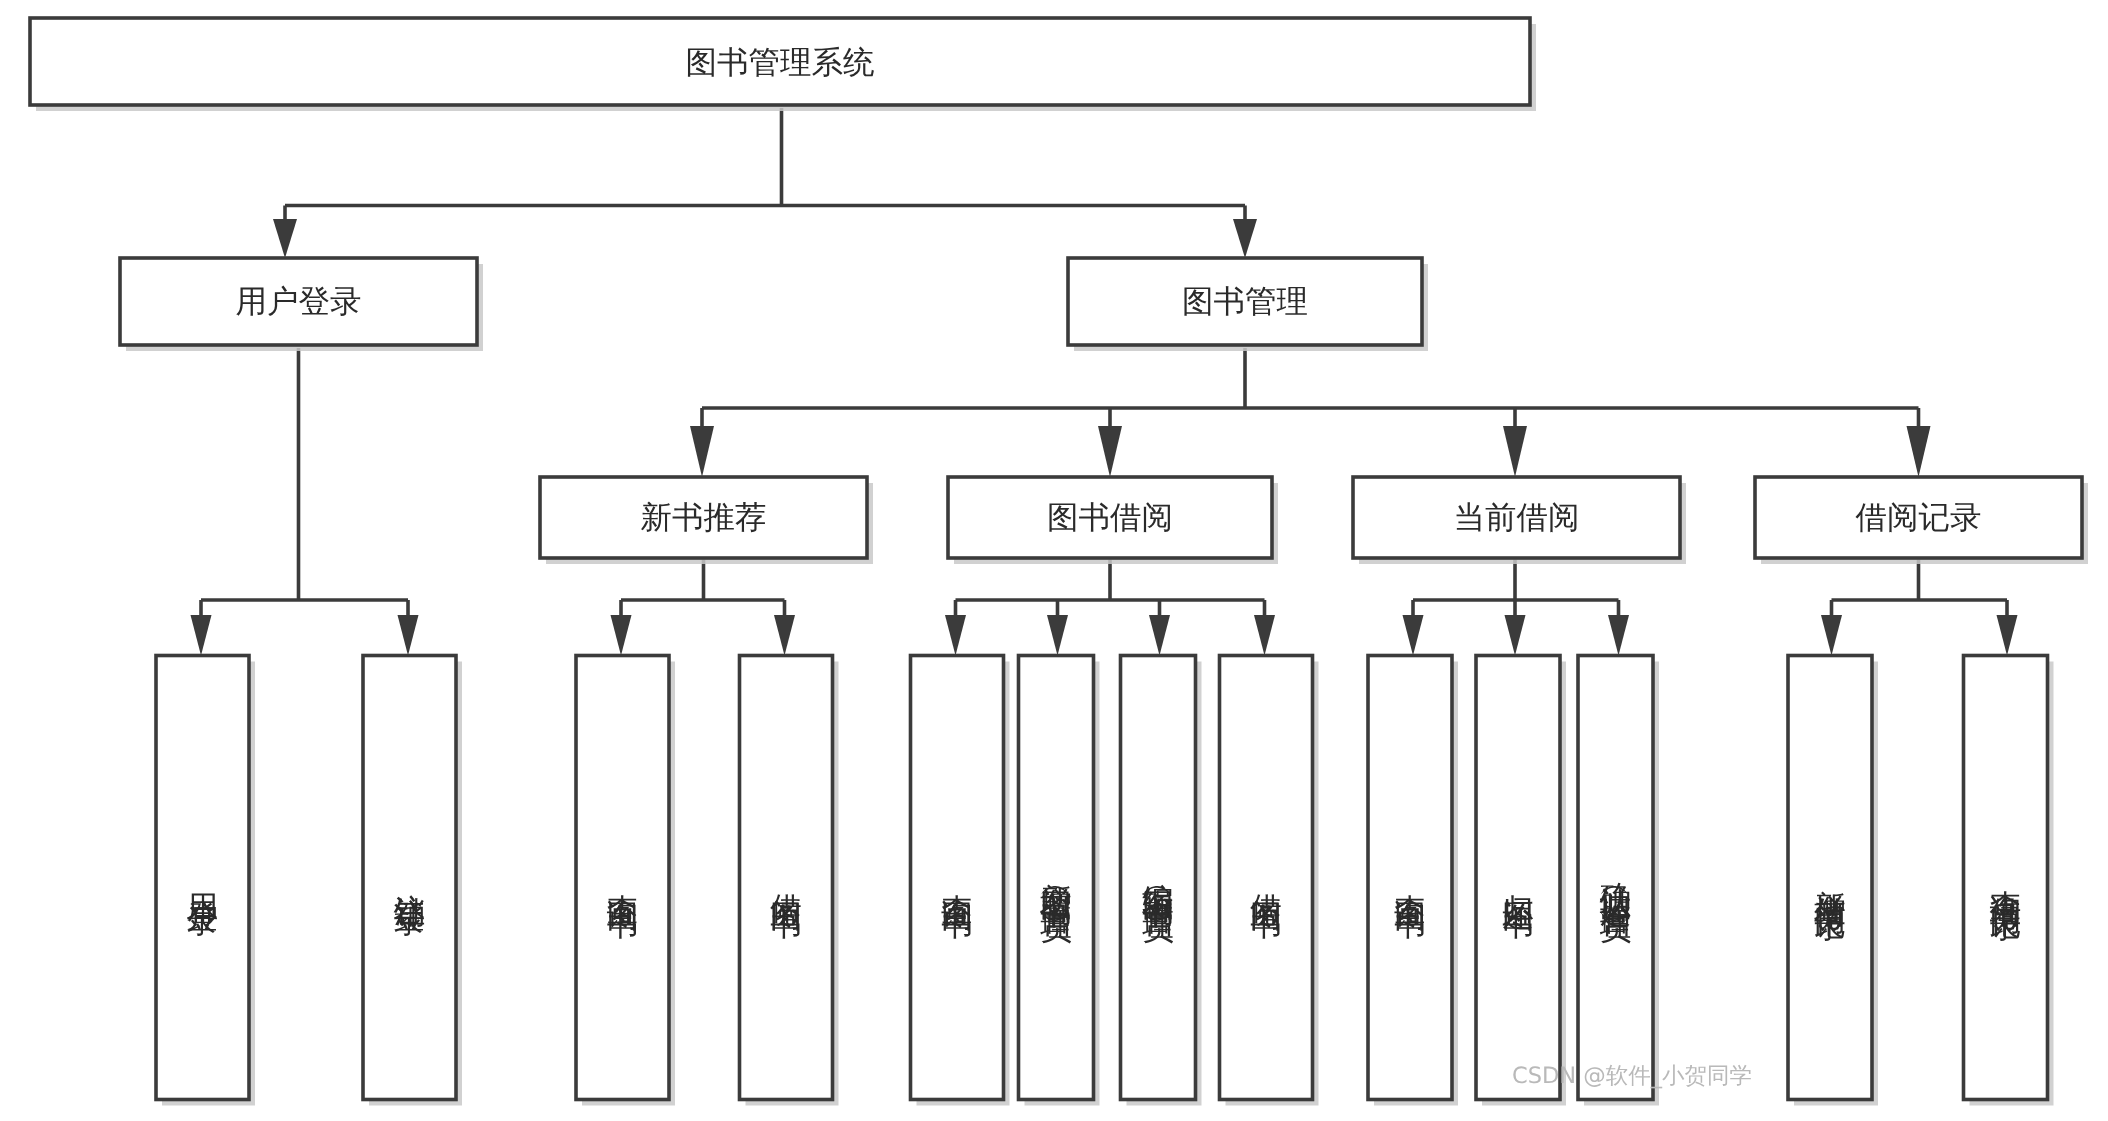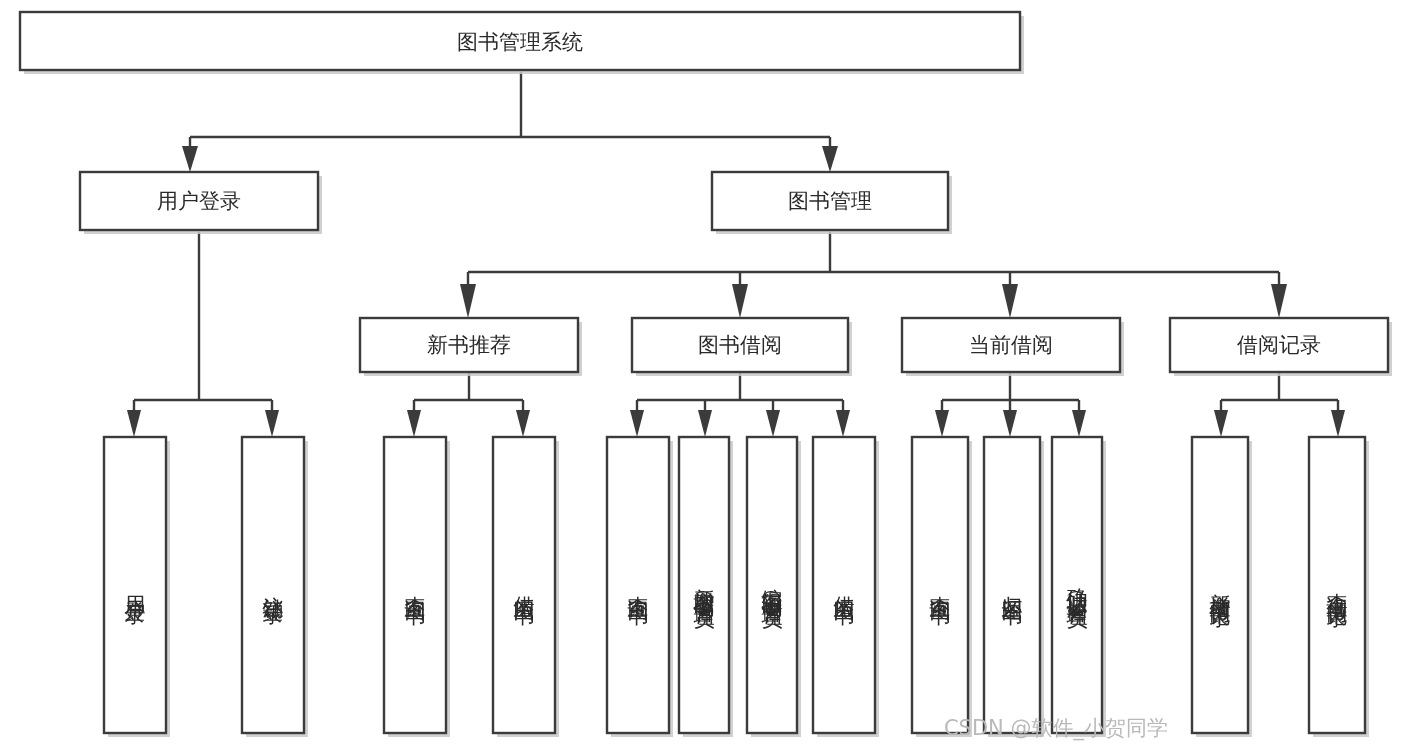--- a/index.html
+++ b/index.html
@@ -58,23 +58,23 @@
     fill: #2a2a2a;
     letter-spacing: 3px;
     writing-mode: vertical-rl;
     text-orientation: upright;
     text-anchor: middle;
     dominant-baseline: central;
   }
   .watermark-text {
     position: absolute;
     right: 8px;
-    bottom: 5px;
-    font-family: "DejaVu Sans", "Liberation Sans", sans-serif;
-    font-size: 21px;
+    bottom: 20px;
+    font-family: "DejaVu Sans", "Liberation Sans", sans-serif;
+    font-size: 15px;
     color: #b9b9b9;
     white-space: nowrap;
     user-select: none;
   }
 </style>
 </head>
 <body>
 
 <div id="diagram-root">
 

